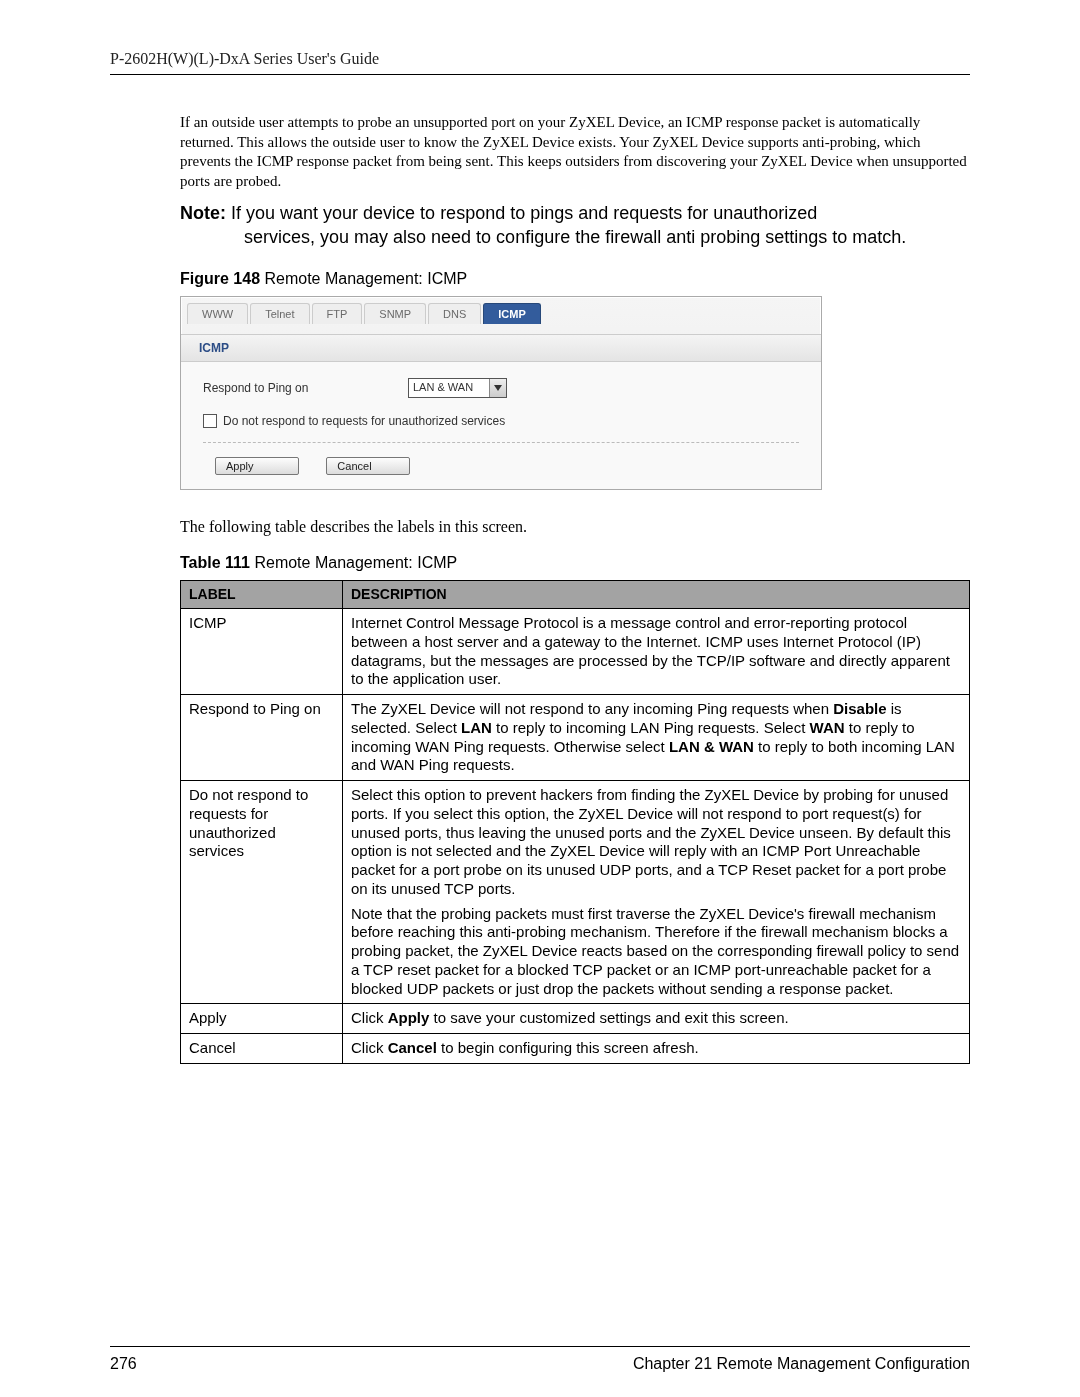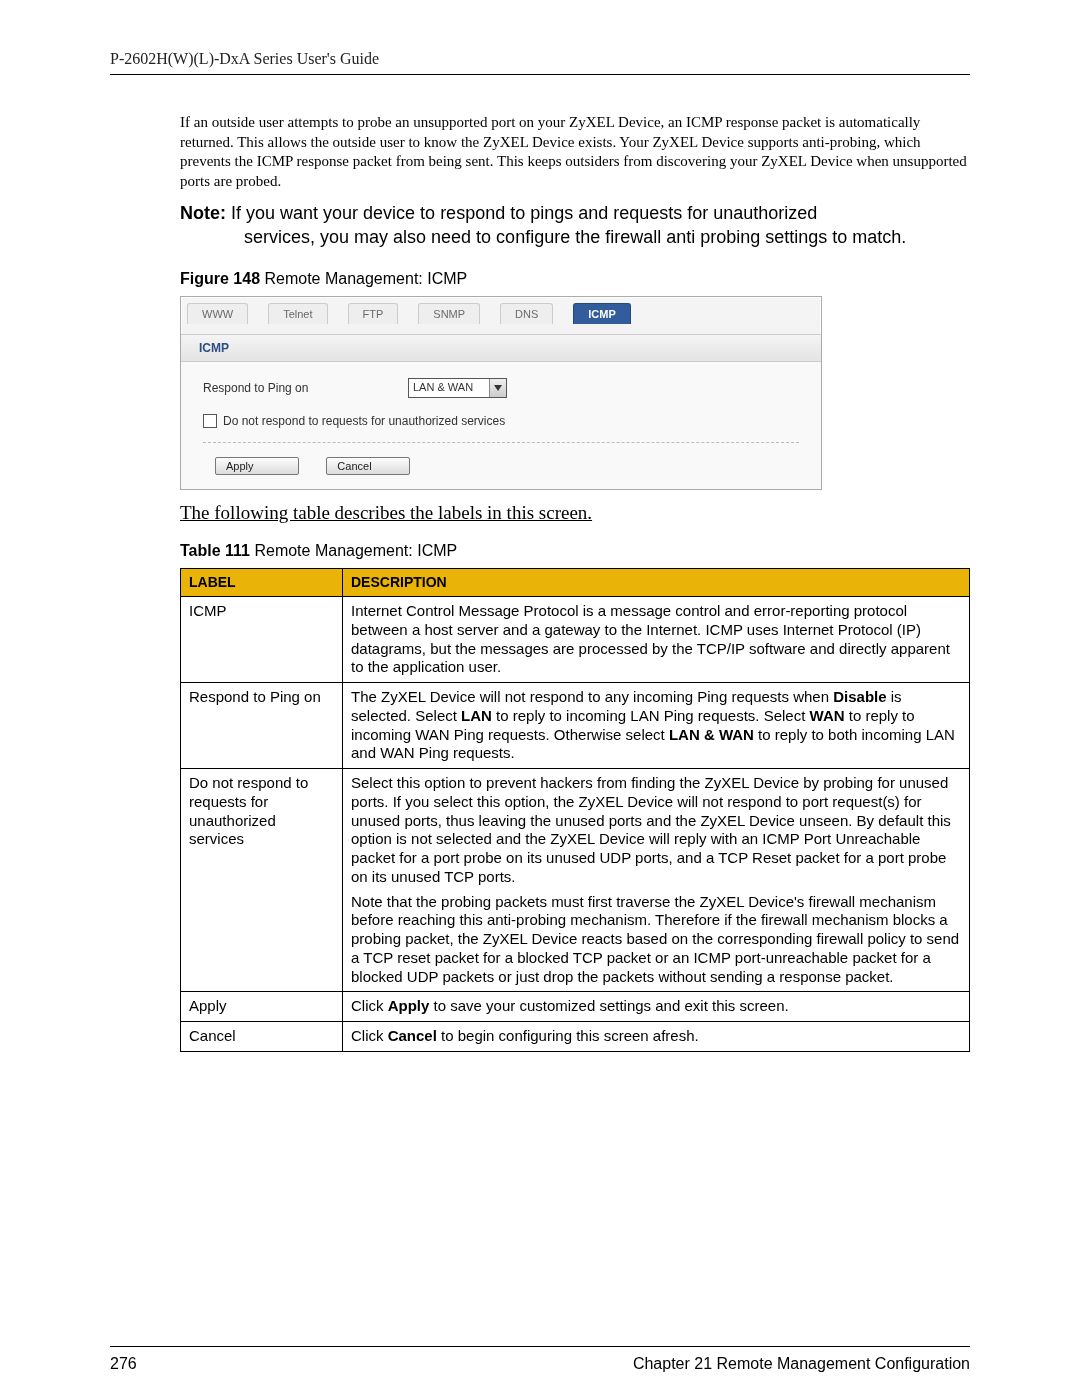--- a/index.html
+++ b/index.html
@@ -55,21 +55,21 @@
     width: 640px;
     border: 1px solid #aaa;
     background: linear-gradient(#f5f5f5,#e9e9e9);
     font-family: Arial, Helvetica, sans-serif;
     box-shadow: inset 0 0 0 1px #fff;
   }
   .tabbar {
     display: flex;
     align-items: flex-end;
     padding: 6px 6px 0 6px;
-    gap: 18px;
+    gap: 0;
     font-size: 11px;
     text-align: right;
   }
   .tab {
     padding: 4px 14px 4px 14px;
     margin-right: 2px;
     border-top-left-radius: 3px;
     border-top-right-radius: 3px;
     background: #eee;
     color: #6a6a6a;
@@ -143,41 +143,40 @@
     padding: 2px 10px;
     font-size: 11px;
     border: 1px solid #777;
     background: linear-gradient(#fdfdfd,#dcdcdc);
     border-radius: 2px;
     color: #222;
     margin: 0 12px;
   }
 
   .text-after {
-    font-size: 19px;
-    margin: 12px 0 18px 0;
-    text-decoration: underline;
+    font-size: 16px;
+    margin: 28px 0 18px 0;
   }
 
   
   table.defs {
     font-family: Arial, Helvetica, sans-serif;
     font-size: 15px;
     border-collapse: collapse;
     width: 100%;
   }
   table.defs th, table.defs td {
     border: 1px solid #000;
     padding: 5px 8px;
     vertical-align: top;
     text-align: left;
     line-height: 1.25;
   }
   table.defs th {
-    background: #eab308;
+    background: #a3a3a3;
     font-size: 14px;
     text-transform: uppercase;
   }
   table.defs td:first-child { width: 145px; }
 
   .footer {
     position: absolute;
     left: 110px; right: 110px; bottom: 24px;
     border-top: 1.5px solid #000;
     padding-top: 8px;

